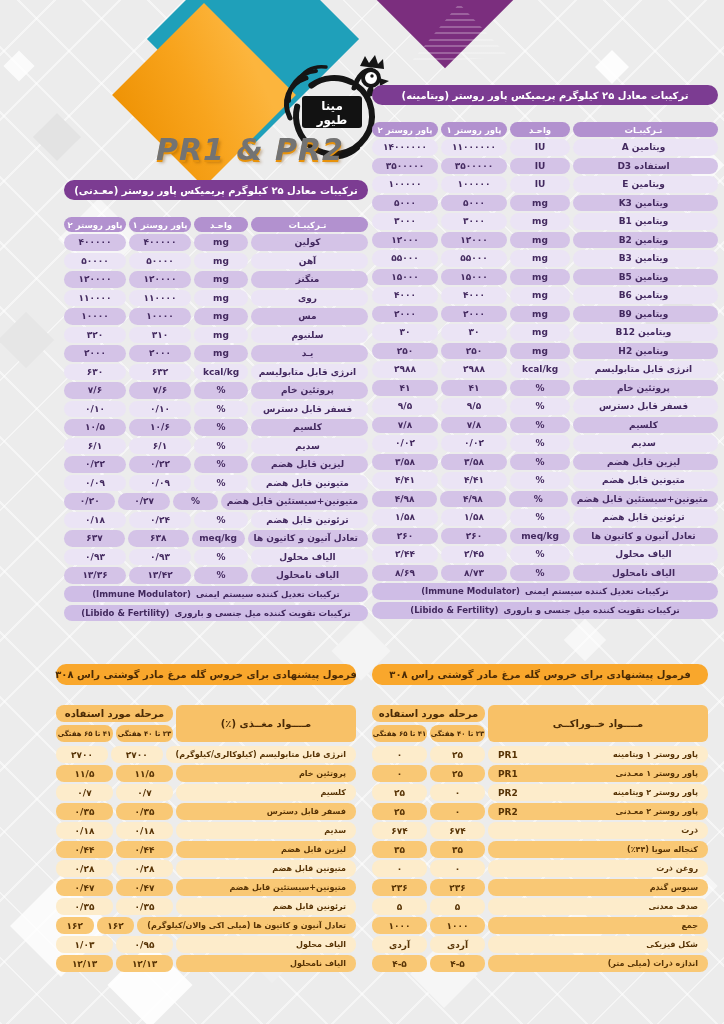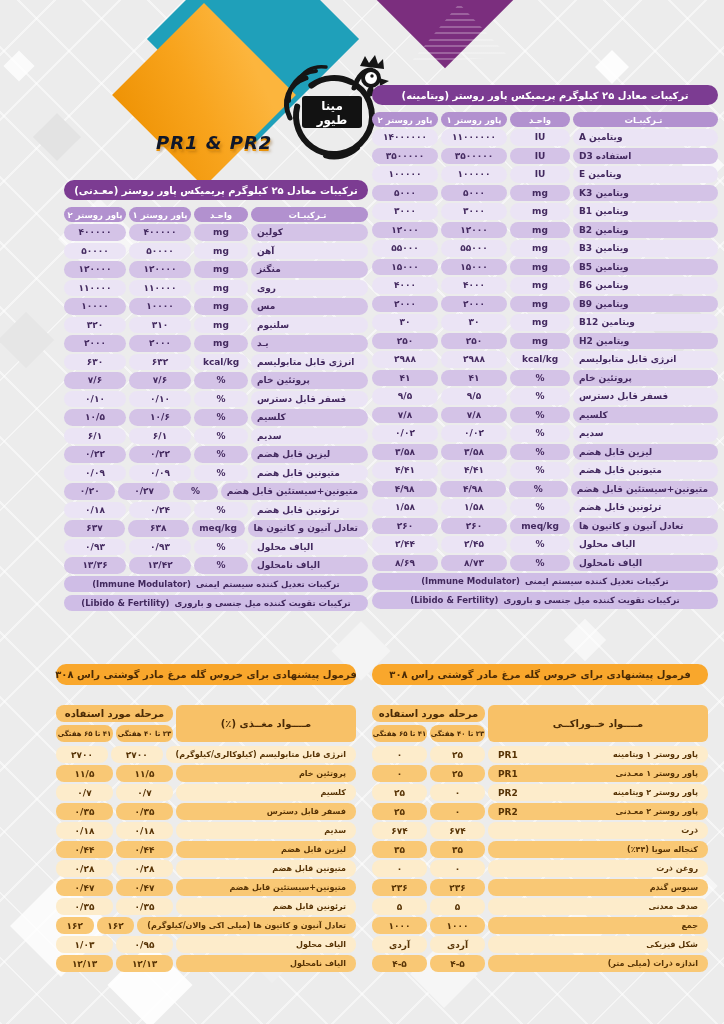--- a/index.html
+++ b/index.html
@@ -18,39 +18,39 @@
 
   
   .teal-diamond{position:absolute;left:178px;top:-36px;width:150px;height:150px;transform:rotate(45deg);background:#1fa0ba;z-index:1;}
   .orange-diamond{position:absolute;left:139px;top:30px;width:130px;height:130px;transform:rotate(45deg);
     background:linear-gradient(200deg,#fcb53d 15%,#f8a41d 55%,#ef9305 100%);z-index:2;}
   .purple-diamond{position:absolute;left:372px;top:-108px;width:146px;height:146px;transform:rotate(45deg);background:#7b2e7e;z-index:1;}
   .purple-stripes{position:absolute;left:380px;top:0;width:132px;height:70px;z-index:2;
     background:repeating-linear-gradient(180deg, rgba(255,255,255,.25) 0 2px, transparent 2px 6.5px);
     clip-path:polygon(60% 5%, 97% 80%, 22% 92%);}
   .brand-text{position:absolute;left:156px;top:132px;z-index:4;
-    font-size:18px;font-style:italic;font-weight:bold;letter-spacing:1px;color:#0f172a;
+    font-size:30px;font-style:italic;font-weight:bold;letter-spacing:1px;color:#737373;
     text-shadow:0 2px 0 #e8920a, 2px 3px 3px rgba(120,70,0,.35);}
   .logo{position:absolute;left:272px;top:50px;width:122px;height:118px;z-index:3;}
 
   
   .ftable{position:absolute;direction:rtl;z-index:5;}
   .trow{display:flex;gap:3px;margin-bottom:2px;}
   .cell{border-radius:9px;display:flex;align-items:center;justify-content:center;
         height:16.5px;font-size:9px;font-weight:bold;white-space:nowrap;}
   .rows{width:100%;}
 
   
-  .quad .title{background:#7c3c92;color:#fff;height:20px;border-radius:10px;margin-bottom:7px;
+  .quad .title{background:#7c3c92;color:#fff;height:20px;border-radius:10px;margin-bottom:17px;
     display:flex;align-items:center;justify-content:center;font-size:10px;font-weight:bold;}
   .quad .cell{color:#43295f;}
   .quad .ch{background:#b291cf;color:#fff;height:15px;font-size:8.5px;}
   .quad .light{background:#ebe4f5;}
   .quad .dark{background:#d4c3e7;}
-  .quad .name{flex:1;justify-content:flex-end;padding:0 10px 0 6px;}
+  .quad .name{flex:1;justify-content:center;padding:0 10px 0 6px;}
   .quad .unit{width:var(--wu);}
   .quad .val{width:var(--wv);}
   .frow{background:#cfbde6;border-radius:9px;height:16.5px;margin-bottom:2.5px;
     display:flex;align-items:center;justify-content:center;gap:5px;
     font-size:8.5px;font-weight:bold;color:#41285c;white-space:nowrap;}
   .frow .en{direction:ltr;}
 
   
   .trio .otitle{background:#f9a72c;color:#4a2a05;height:21px;border-radius:10px;margin-bottom:20px;
     display:flex;align-items:center;justify-content:center;font-size:10px;font-weight:bold;white-space:nowrap;}

